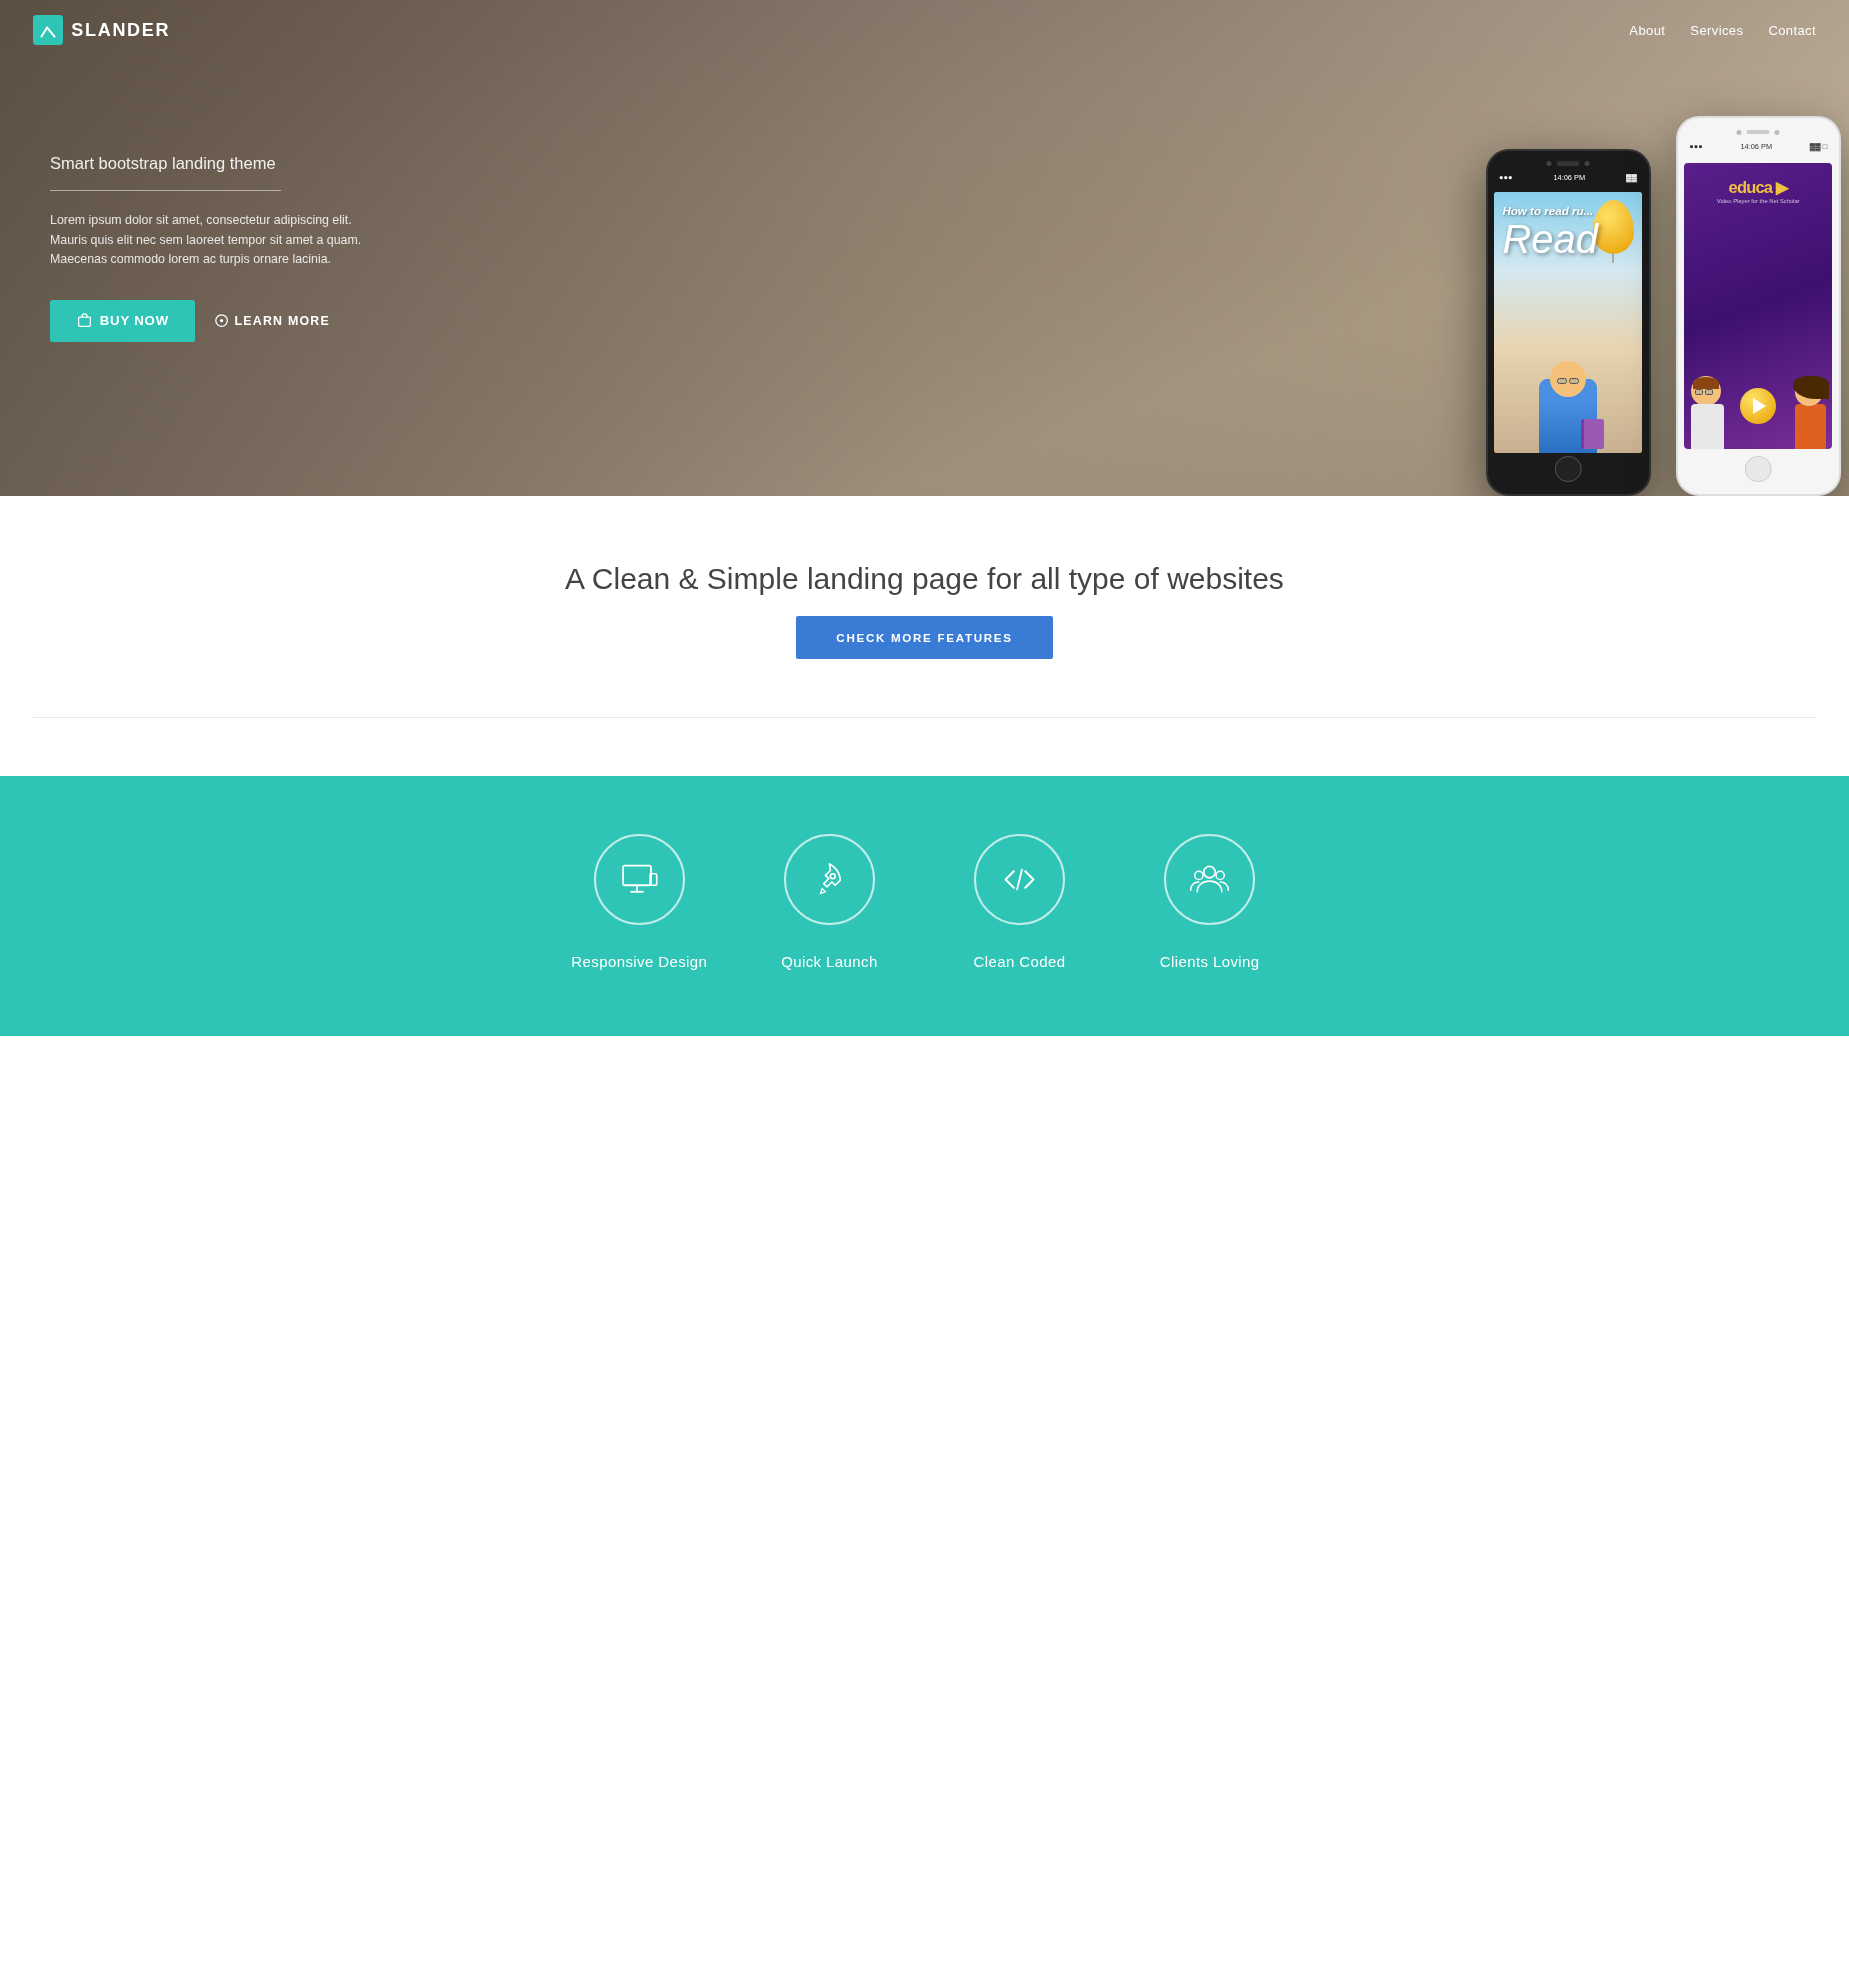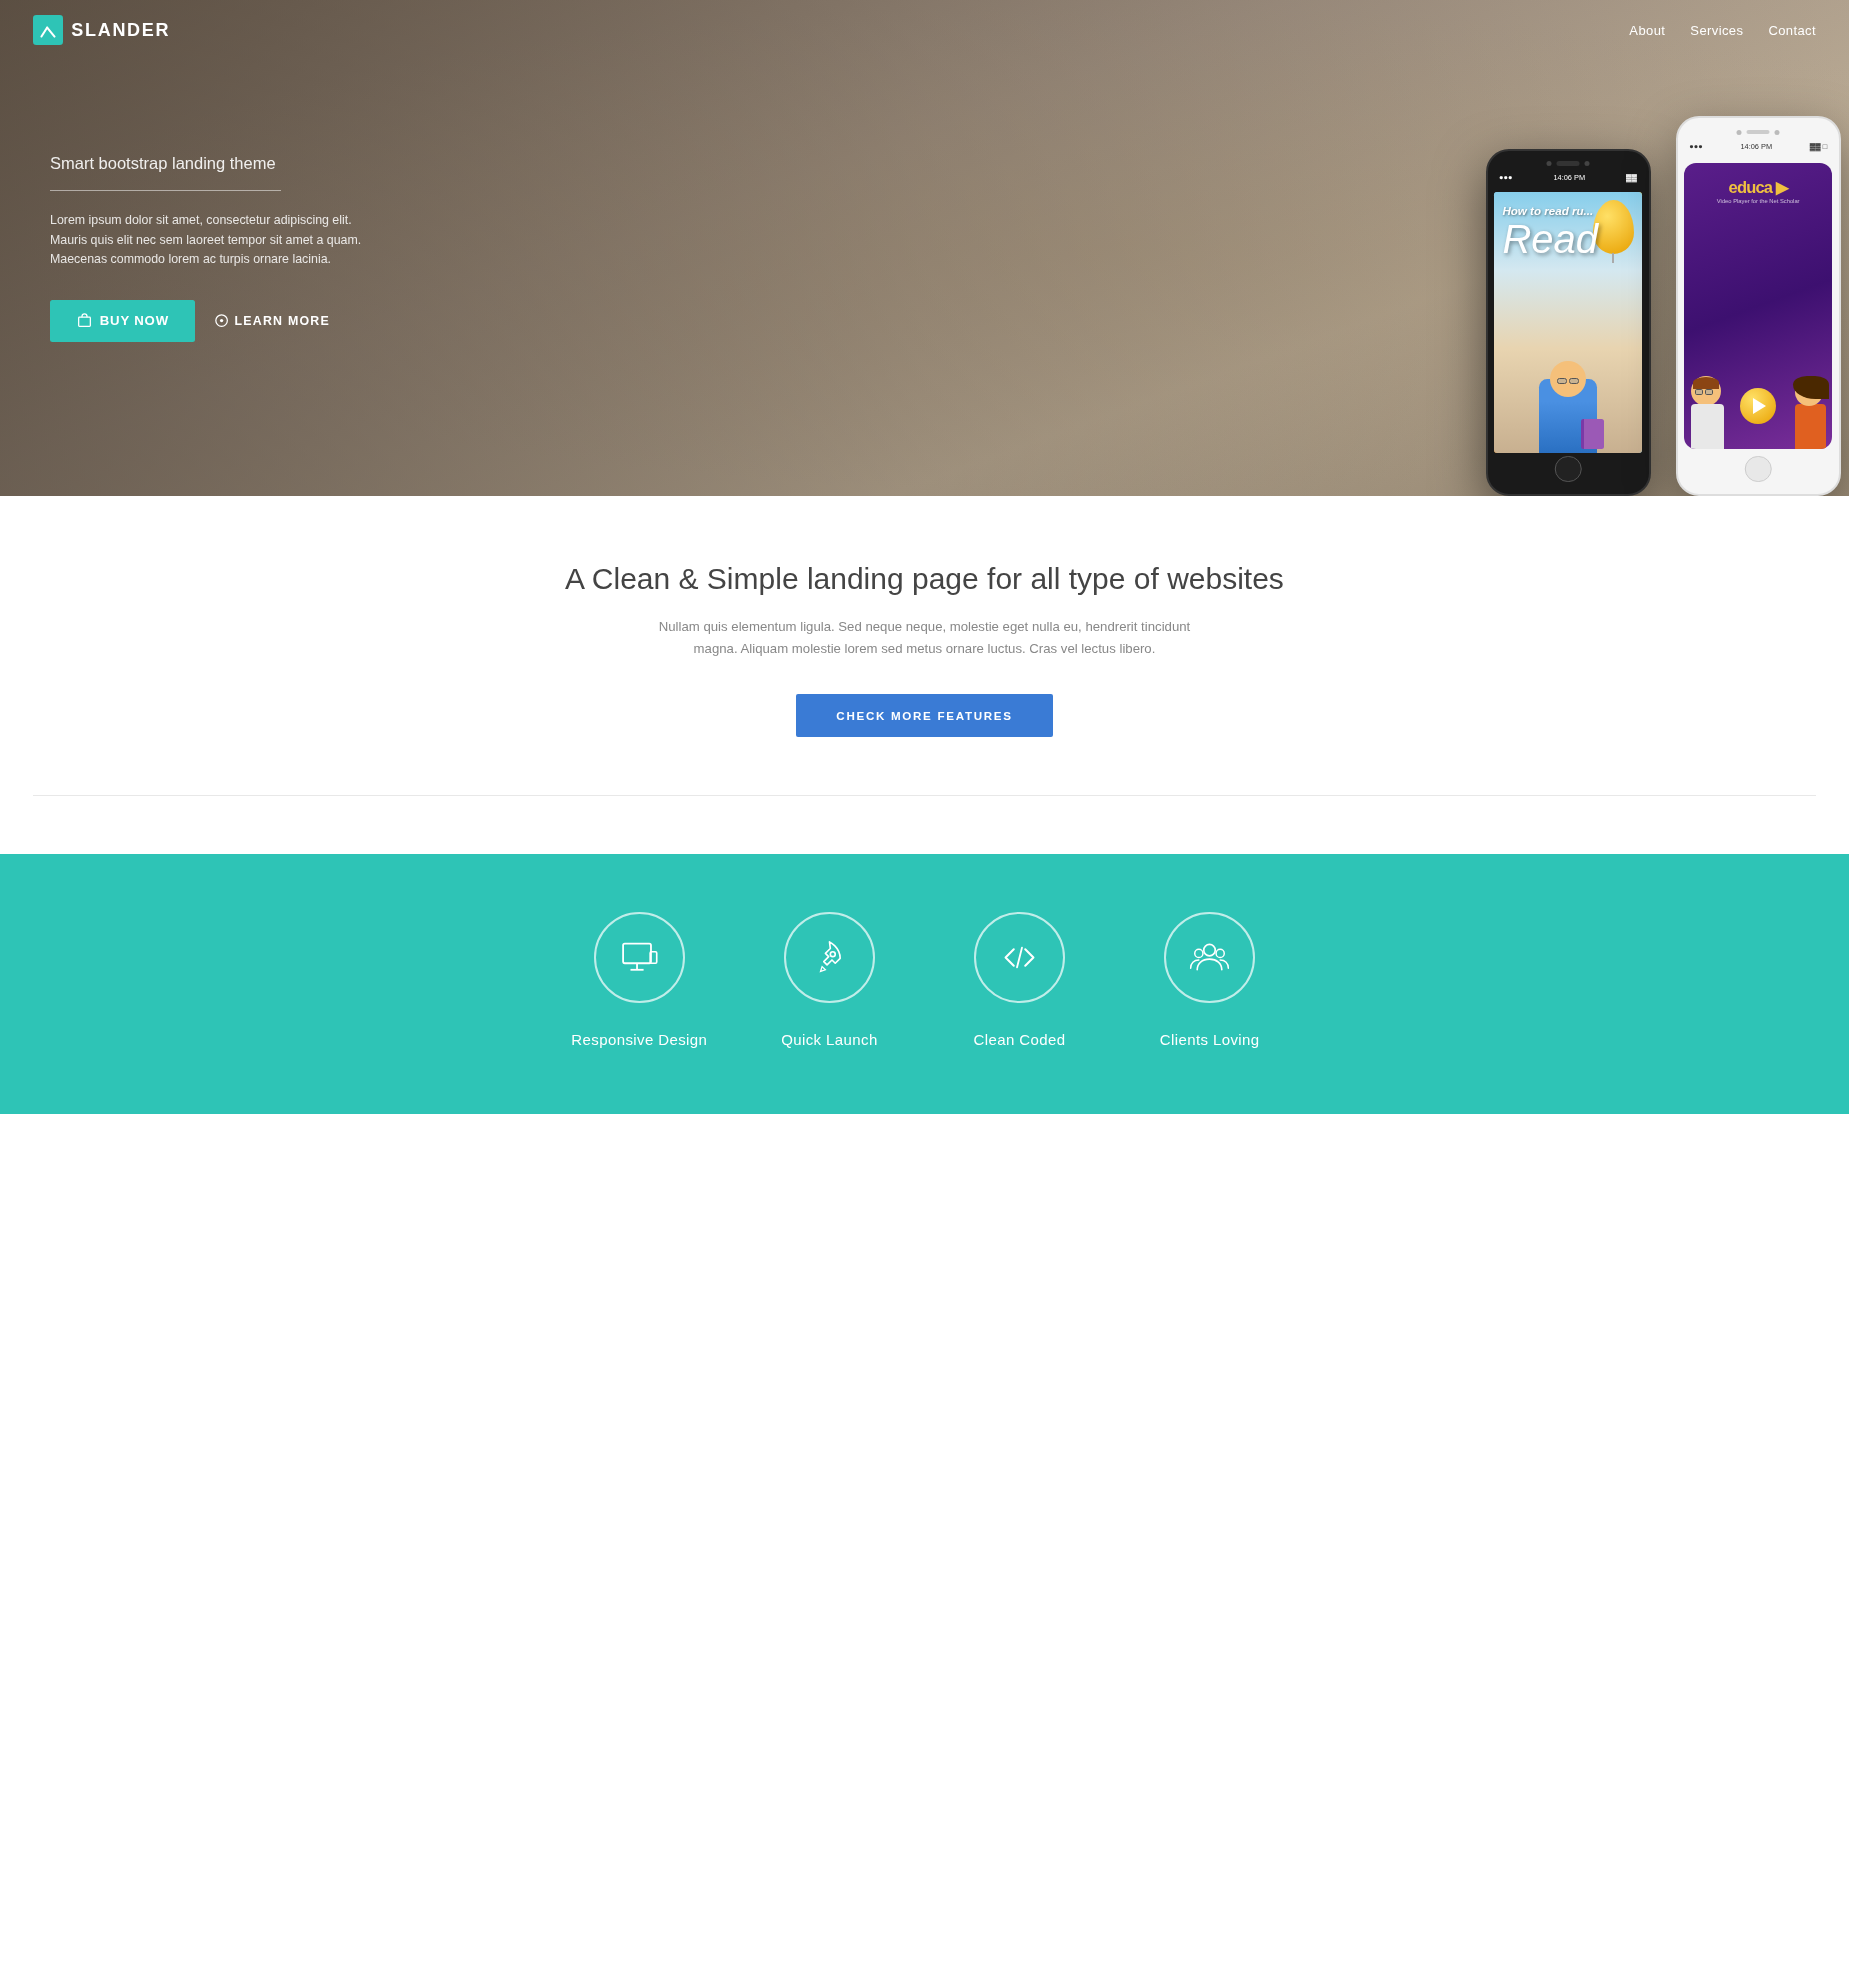--- a/index.html
+++ b/index.html
@@ -243,21 +243,21 @@
       overflow: hidden;
       box-shadow: 0 16.5px 50px rgba(0,0,0,0.4);
     }
     .phone-white .phone-screen {
       position: absolute;
       top: 45px;
       left: 6.6px;
       right: 6.6px;
       bottom: 45px;
       overflow: hidden;
-      border-radius: 12px;
+      border-radius: 4px;
     }
     .phone-white .status-bar {
       position: absolute;
       top: 18px;
       left: 6.6px;
       right: 6.6px;
       height: 20px;
       display: flex;
       align-items: center;
       justify-content: space-between;
@@ -712,21 +712,20 @@
         </div>
         <div class="home-btn"></div>
       </div>
 
     </div>
   </div>
 </section>
 
 <section class="features-section">
   <h2 class="features-title">A Clean &amp; Simple landing page for all type of websites</h2>
-  <p class="features-desc">Nullam quis elementum ligula. Sed neque neque, molestie eget nulla eu, hendrerit tincidunt magna. Aliquam molestie lorem sed metus ornare luctus. Cras vel lectus libero.</p>
   <button class="btn-check">CHECK MORE FEATURES</button>
   <div class="features-divider"></div>
 </section>
 
 <section class="teal-section">
   <div class="teal-grid">
 
     <div class="teal-item">
       <div class="teal-icon-circle">
         <svg class="teal-icon-svg" viewBox="0 0 50 50">

